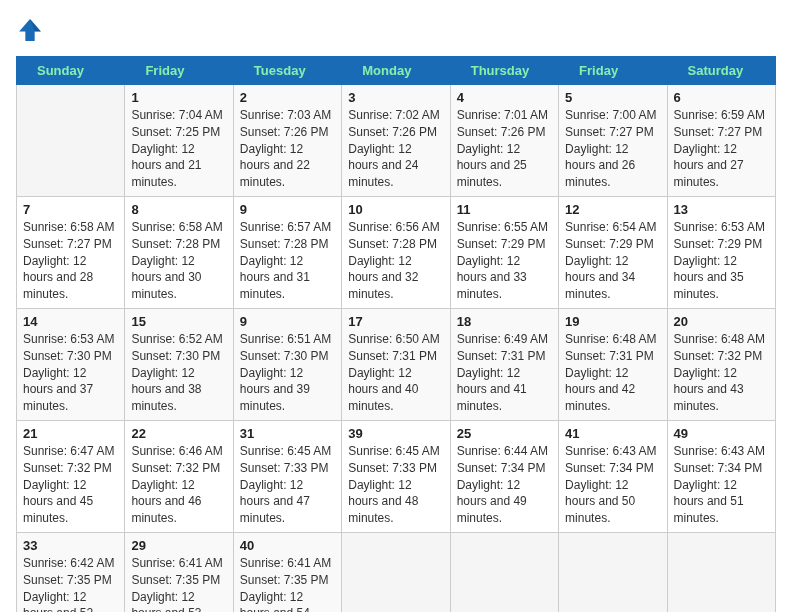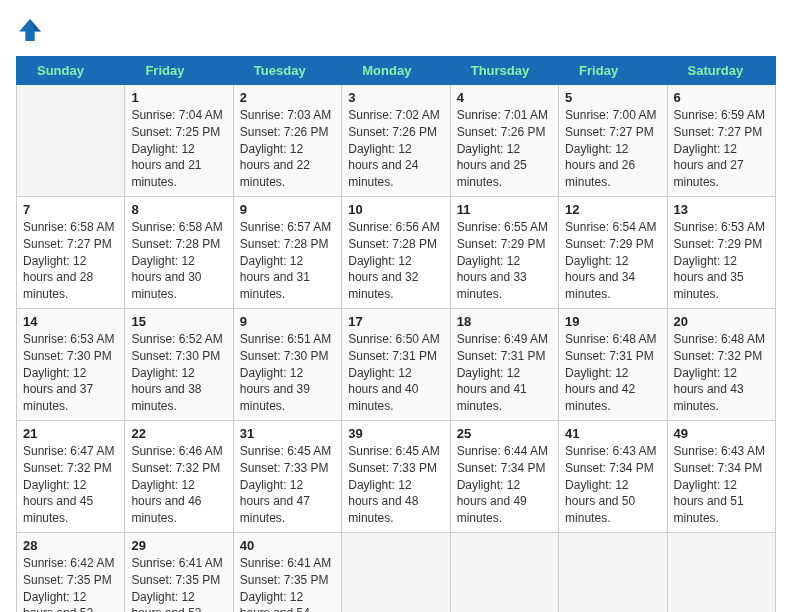--- a/index.html
+++ b/index.html
@@ -240,21 +240,21 @@
           <div class="day-number">41</div>
           <div class="day-info">Sunrise: 6:43 AM<br>Sunset: 7:34 PM<br>Daylight: 12 hours and 50 minutes.</div>
         </td>
         <td>
           <div class="day-number">49</div>
           <div class="day-info">Sunrise: 6:43 AM<br>Sunset: 7:34 PM<br>Daylight: 12 hours and 51 minutes.</div>
         </td>
       </tr>
       <tr>
         <td>
-          <div class="day-number">28</div>
+          <div class="day-number">33</div>
           <div class="day-info">Sunrise: 6:42 AM<br>Sunset: 7:35 PM<br>Daylight: 12 hours and 52 minutes.</div>
         </td>
         <td>
           <div class="day-number">29</div>
           <div class="day-info">Sunrise: 6:41 AM<br>Sunset: 7:35 PM<br>Daylight: 12 hours and 53 minutes.</div>
         </td>
         <td>
           <div class="day-number">40</div>
           <div class="day-info">Sunrise: 6:41 AM<br>Sunset: 7:35 PM<br>Daylight: 12 hours and 54 minutes.</div>
         </td>

